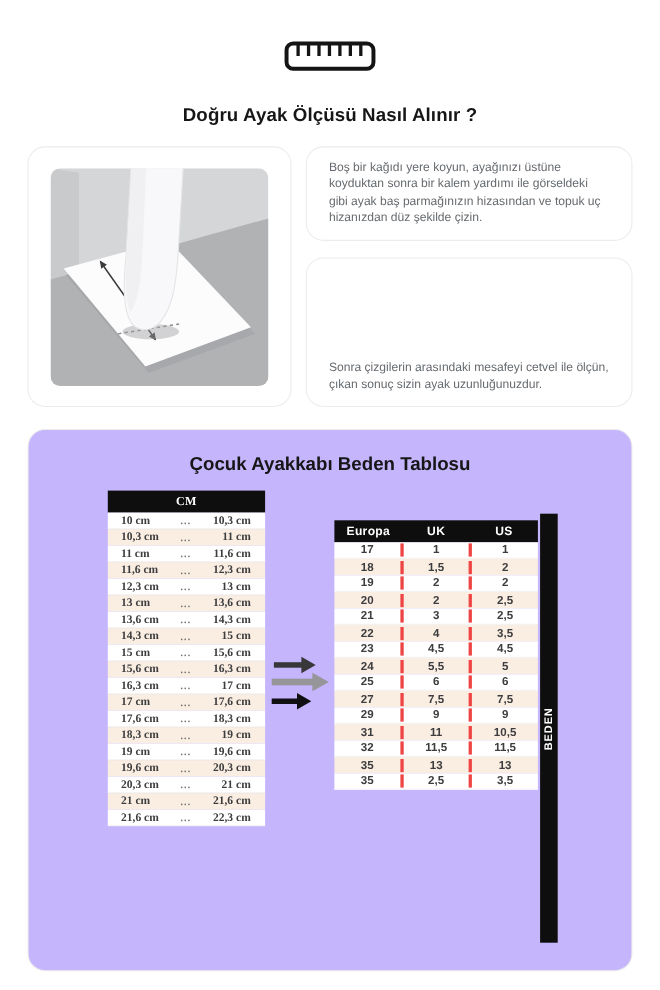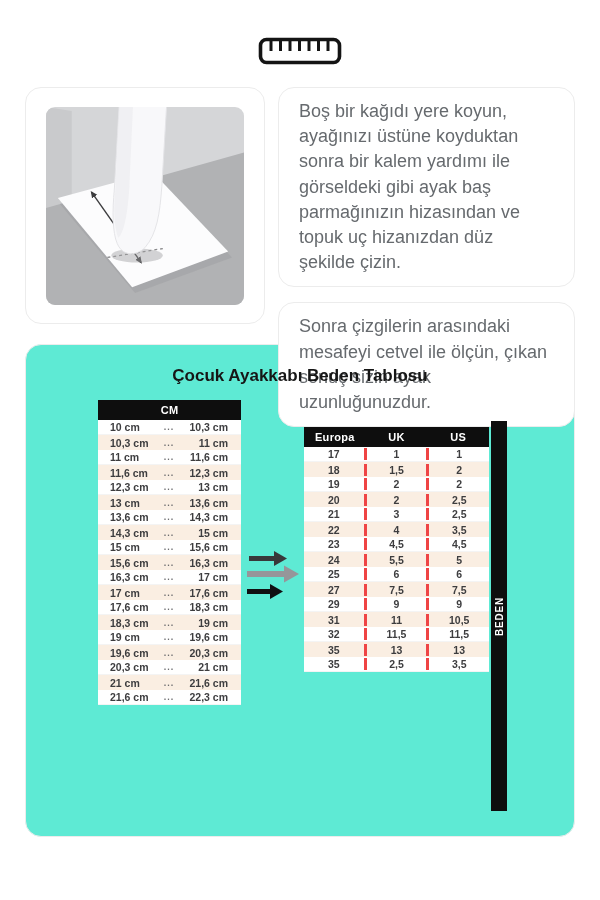--- a/index.html
+++ b/index.html
@@ -20,37 +20,37 @@
   .image-card {
     width:240px; height:237px; flex:0 0 240px;
     border:1px solid #ececec; border-radius:16px;
     display:flex; align-items:center; justify-content:center;
     background:#fff;
   }
   .image-card svg { border-radius:9px; display:block; }
   .text-col { flex:1; display:flex; flex-direction:column; gap:15px; }
   .text-card {
     border:1px solid #ececec; border-radius:16px;
-    padding:11px 20px; font-size:18px; line-height:1.4; color:#666a6e;
+    padding:11px 20px; font-size:11px; line-height:1.4; color:#666a6e;
     background:#fff;
   }
-  .text-card.second { flex:1; display:flex; align-items:flex-start; }
+  .text-card.second { flex:1; display:flex; align-items:flex-end; }
   
   .table-card {
     margin:20px 25px 0 25px; height:493px;
     border:1px solid #ececec; border-radius:16px;
-    padding-top:21px; background:#5eead4;
+    padding-top:21px; background:#c4b5fd;
   }
   .table-title { text-align:center; font-size:17px; font-weight:700; color:#161616; }
   .tables { display:flex; align-items:flex-start; padding-left:72px; margin-top:14px; }
   .thead {
     background:#0e0e0e; color:#fff; font-size:11px; font-weight:700;
     height:20px; display:flex; align-items:center; letter-spacing:.3px;
   }
-  .cm-table { width:143px; }
+  .cm-table { width:143px;font-family:Liberation Serif, serif; }
   .cm-table .thead { justify-content:center; }
   .trow { height:15px; display:flex; align-items:center; font-size:10.5px; font-weight:600; color:#3d3d3f; }
   .trow:nth-child(even){ background:#faeee2; }
   .trow:nth-child(odd){ background:#fff; border-bottom:1px solid #f4f4f4; }
   .cm-row .c-from { flex:1; padding-left:12px; text-align:left; }
   .cm-row .c-sep  { width:18px; text-align:center; color:#6e6e70; font-size:9px; letter-spacing:1px; }
   .cm-row .c-to   { flex:1; padding-right:13px; text-align:right; }
   .arrow-col { width:63px; display:flex; justify-content:center; }
   .arrow-col svg { margin-top:148px; }
   .size-table { width:185px;margin-top:27px; }
@@ -75,20 +75,21 @@
     <g stroke="#141414" stroke-width="3">
       <line x1="13" y1="4" x2="13" y2="14"></line>
       <line x1="22.5" y1="4" x2="22.5" y2="14"></line>
       <line x1="32" y1="4" x2="32" y2="14"></line>
       <line x1="41.5" y1="4" x2="41.5" y2="14"></line>
       <line x1="51" y1="4" x2="51" y2="14"></line>
       <line x1="60.5" y1="4" x2="60.5" y2="14"></line>
       <line x1="70" y1="4" x2="70" y2="14"></line>
     </g>
   </svg>
+  <div class="page-title">Doğru Ayak Ölçüsü Nasıl Alınır ?</div>
 </div>
 
 <div class="howto">
   <div class="image-card">
     <svg width="198" height="198" viewBox="0 0 200 200" aria-hidden="true">
       <rect width="200" height="200" fill="#d5d6d8"></rect>
       <polygon points="0,0 26,4 26,102 0,110" fill="#c9cacc"></polygon>
       <polygon points="0,102 200,46 200,200 0,200" fill="#b1b2b4"></polygon>
       <polygon points="108,68 186,148 88,184 12,94" fill="#8f9092" opacity="0.28" transform="translate(2,4)"></polygon>
       <polygon points="108,66 184,146 87,182 12,92" fill="#fcfcfd"></polygon>

